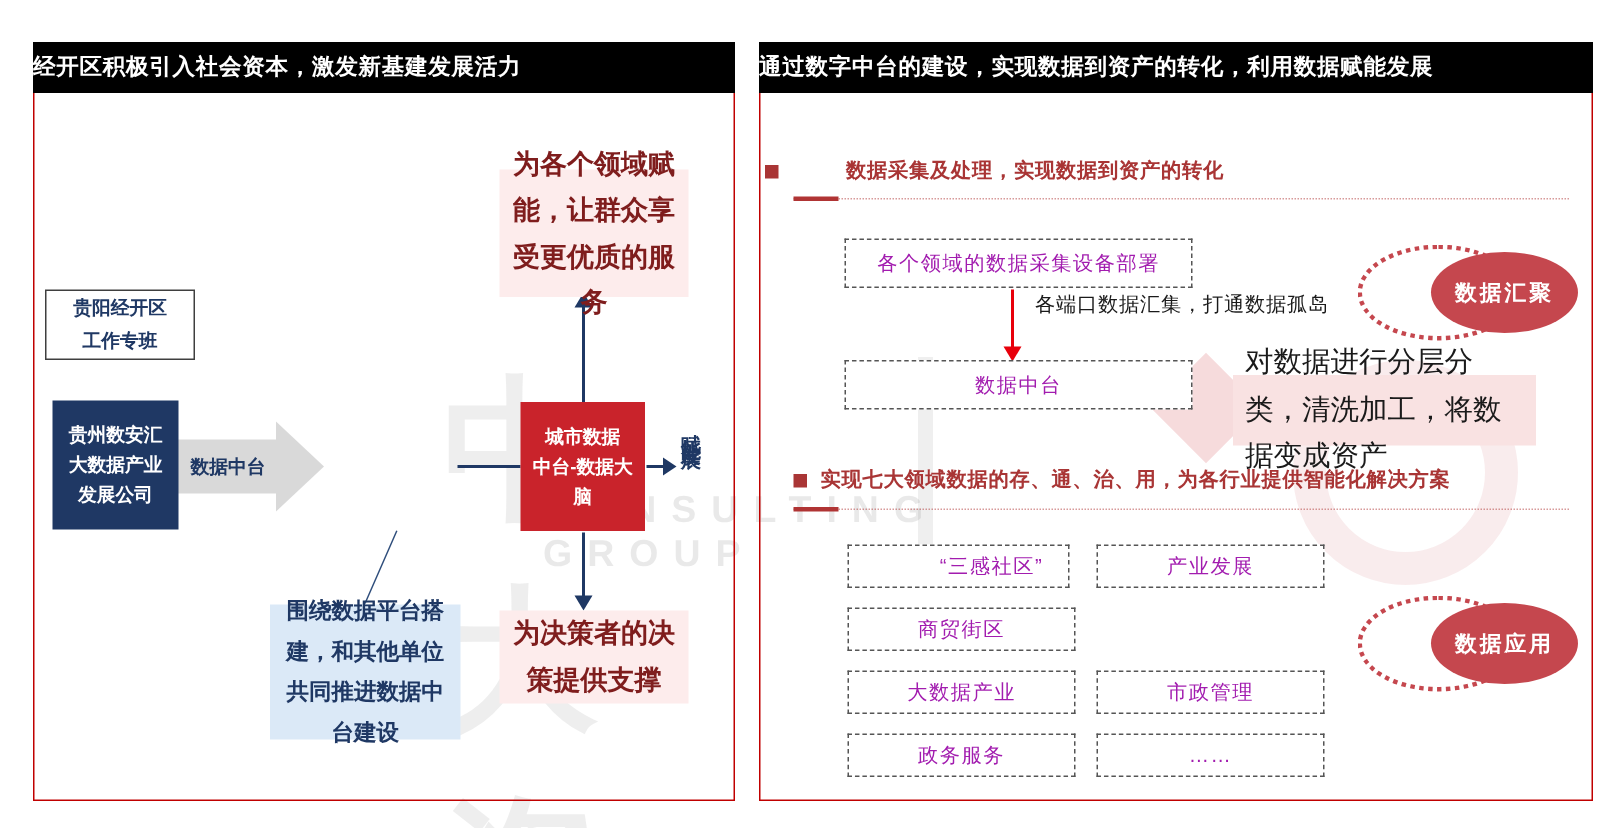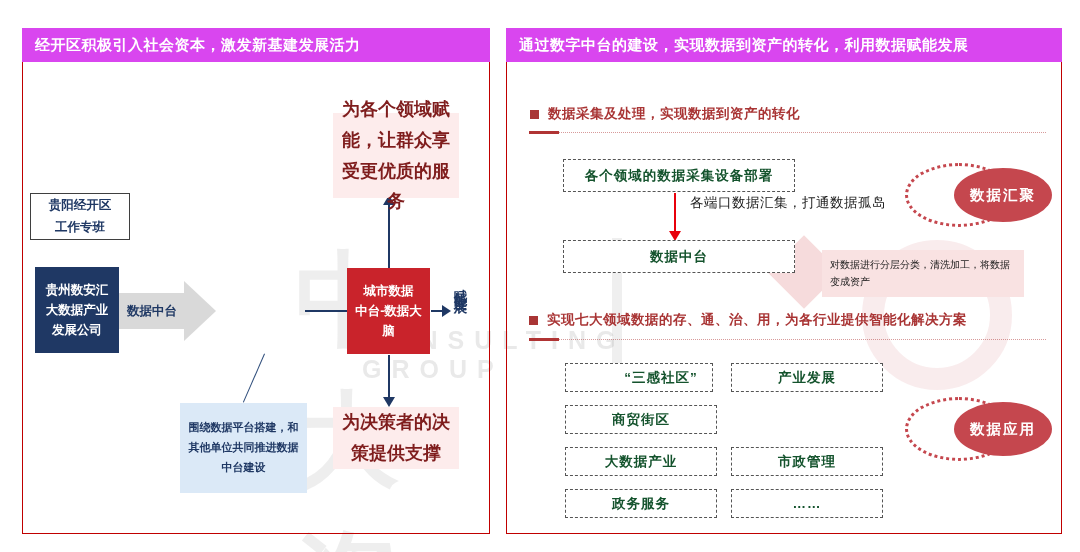--- a/index.html
+++ b/index.html
@@ -4,33 +4,33 @@
 <style>
   html,body { margin:0; padding:0; background:#fff; }
   .canvas {
     position:relative; width:1080px; height:552px; background:#ffffff;
     font-family:"Liberation Sans", sans-serif; overflow:hidden;
   }
   .abs { position:absolute; box-sizing:border-box; }
   
   .panel-border { border:1.5px solid #c00000; background:transparent; }
   .panel-header {
-    background:#d946ef; color:#ffffff; font-size:15px; font-weight:bold;
-    line-height:34px; padding-left:13px; letter-spacing:0.5px; white-space:nowrap;
+    background:#000000; color:#ffffff; font-size:15px; font-weight:bold;
+    line-height:34px; letter-spacing:0.5px; white-space:nowrap;
   }
   
   .box { display:flex; align-items:center; justify-content:center; text-align:center; }
   .mlbox { white-space:pre-line; }
   .navy-box { background:#1f3864; color:#ffffff; font-size:12.5px; font-weight:bold; line-height:1.6; }
   .red-box  { background:#c9232b; color:#ffffff; font-size:12.5px; font-weight:bold; line-height:1.6; }
   .pink-box { background:#fdecec; color:#7f1d1d; font-size:18px; font-weight:bold; line-height:1.7; padding:6px; }
-  .blue-box { background:#dbe9f7; color:#1f3864; font-size:11px; font-weight:bold; line-height:1.8; padding:6px 5px; }
+  .blue-box { background:#dbe9f7; color:#1f3864; font-size:15px; font-weight:bold; line-height:1.8; padding:6px 5px; }
   .frame-box { background:#ffffff; border:1.5px solid #3f3f3f; color:#1f3864; font-size:12.5px; font-weight:bold; line-height:1.7; }
-  .dotted-box { background:#ffffff; border:1px dashed #555; color:#14532d; font-size:13.5px; letter-spacing:1px;font-weight:bold; }
-  .note-pink { background:#f9e2e2; color:#1a1a1a; font-size:10px; line-height:1.65; padding:4px 8px; text-align:left; display:flex; align-items:center; }
+  .dotted-box { background:#ffffff; border:1px dashed #555; color:#a21caf; font-size:13.5px; letter-spacing:1px; }
+  .note-pink { background:#f9e2e2; color:#1a1a1a; font-size:19px; line-height:1.65; padding:4px 8px; text-align:left; display:flex; align-items:center; }
   
   .bullet-line { display:flex; align-items:center; color:#a93535; font-size:13.5px; font-weight:bold; letter-spacing:0.5px; white-space:nowrap; }
   .bullet-sq { width:9px; height:9px; background:#a93535; margin-right:9px; flex:0 0 auto; }
   .sep { border-top:1px dotted rgba(176,53,53,0.5); height:0; }
   .sep-bar { background:#b03434; width:30px; height:3px; }
   
   .vline { width:2px; background:#1f3864; }
   .hline { height:2px; background:#1f3864; }
   .tri { width:0; height:0; }
   
@@ -92,21 +92,21 @@
   <div class="abs layer2 v-label" style="left:451px;top:278px;height:80px;">赋能发展</div>
 
   <div class="abs layer2 box pink-box" style="left:333px;top:113px;width:126px;height:85px;">为各个领域赋能，让群众享受更优质的服务</div>
   <div class="abs layer2 box pink-box" style="left:333px;top:407px;width:126px;height:62px;">为决策者的决策提供支撑</div>
 
   <div class="abs layer2 box blue-box" style="left:180px;top:403px;width:127px;height:90px;">围绕数据平台搭建，和其他单位共同推进数据中台建设</div>
 
   <div class="abs layer1 panel-border" style="left:506px;top:28px;width:556px;height:506px;"></div>
   <div class="abs layer2 panel-header" style="left:506px;top:28px;width:556px;height:34px;">通过数字中台的建设，实现数据到资产的转化，利用数据赋能发展</div>
 
-  <div class="abs layer2 bullet-line" style="left:530px;top:105px;">
+  <div class="abs layer2 bullet-line" style="left:510px;top:105px;gap:36px;">
     <span class="bullet-sq"></span>
     <span>数据采集及处理，实现数据到资产的转化</span>
   </div>
   <div class="abs layer1 sep" style="left:529px;top:132px;width:517px;"></div>
   <div class="abs layer1 sep-bar" style="left:529px;top:131px;"></div>
 
   <div class="abs layer2 box dotted-box" style="left:563px;top:159px;width:232px;height:33px;">各个领域的数据采集设备部署</div>
 
   <div class="abs layer1" style="left:674px;top:193px;width:2px;height:39px;background:#e8000b;"></div>
   <div class="abs layer1 tri" style="left:669px;top:231px;border-left:6px solid transparent;border-right:6px solid transparent;border-top:10px solid #e8000b;"></div>

